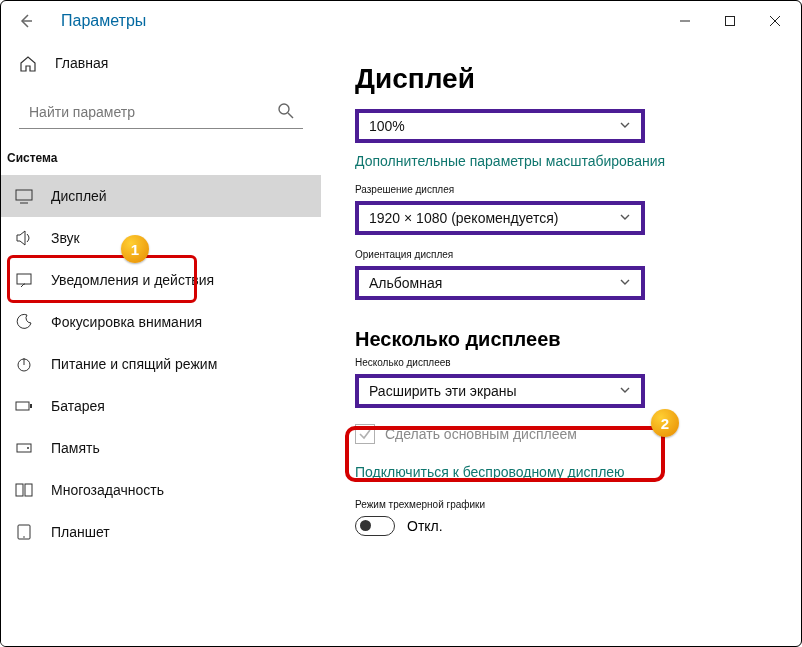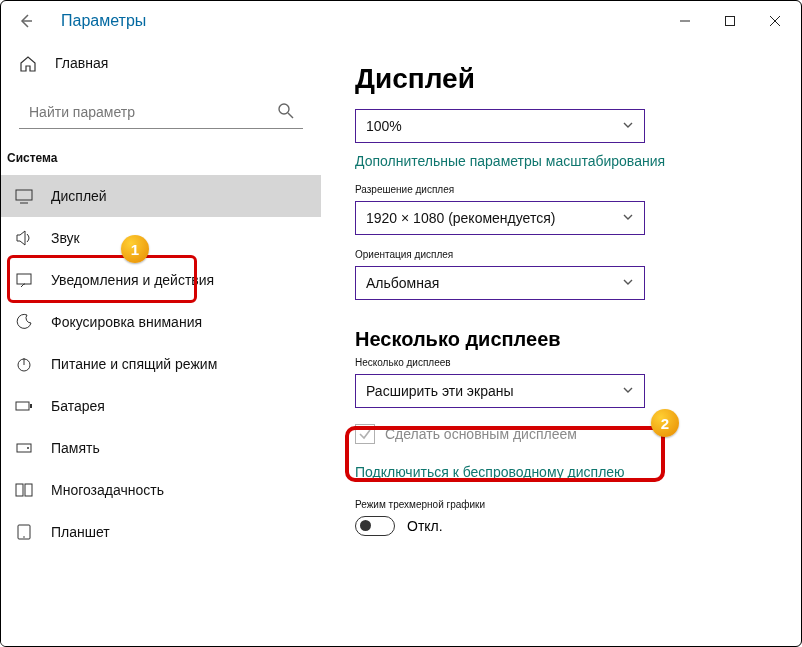--- a/index.html
+++ b/index.html
@@ -32,21 +32,21 @@
   .highlight-1 { position: absolute; border: 3px solid #d40000; border-radius: 6px; top: 214px; left: 6px; width: 190px; height: 48px; pointer-events: none; }
   .badge { position: absolute; width: 28px; height: 28px; border-radius: 50%; background: radial-gradient(circle at 35% 30%, #ffcf33, #e68a00); color: #fff; font-weight: 700; font-size: 15px; display: flex; align-items: center; justify-content: center; box-shadow: 0 1px 2px rgba(0,0,0,.3); z-index: 5; }
   .badge1 { top: 194px; left: 120px; }
 
   
   .main { flex: 1; padding: 22px 34px 10px 34px; overflow: hidden; position: relative; }
   .h1 { font-size: 28px; font-weight: 600; margin-bottom: 14px; }
   .sublabel { font-size: 10px; color: #111; margin-bottom: 6px; margin-top: 14px; }
   .h2 { font-size: 20px; font-weight: 600; margin-top: 28px; margin-bottom: 6px; }
 
-  .select { width: 290px; height: 34px; border: 1px solid #4c1d95; background: #fff; display: flex; align-items: center; justify-content: space-between; padding: 0 10px; font-size: 14px; color: #111; }
+  .select { width: 290px; height: 34px; border: 4px solid #4c1d95; background: #fff; display: flex; align-items: center; justify-content: space-between; padding: 0 10px; font-size: 14px; color: #111; }
   .select .chev { color: #555; }
 
   .link { color: #0f766e; font-size: 14px; cursor: pointer; margin-top: 10px; display: inline-block; }
 
   .checkbox-row { display: flex; align-items: center; gap: 10px; margin-top: 16px; font-size: 14px; color: #8a8a8a; }
   .checkbox-box { width: 20px; height: 20px; border: 1.5px solid #b0b0b0; display: flex; align-items: center; justify-content: center; color: #b0b0b0; }
 
   .toggle-row { display: flex; align-items: center; gap: 12px; margin-top: 1px; font-size: 14px; }
   .toggle { width: 40px; height: 20px; border: 1.5px solid #333; border-radius: 10px; position: relative; background: #fff; }
   .toggle::after { content: ""; width: 11px; height: 11px; background: #333; border-radius: 50%; position: absolute; top: 3px; left: 4px; }

